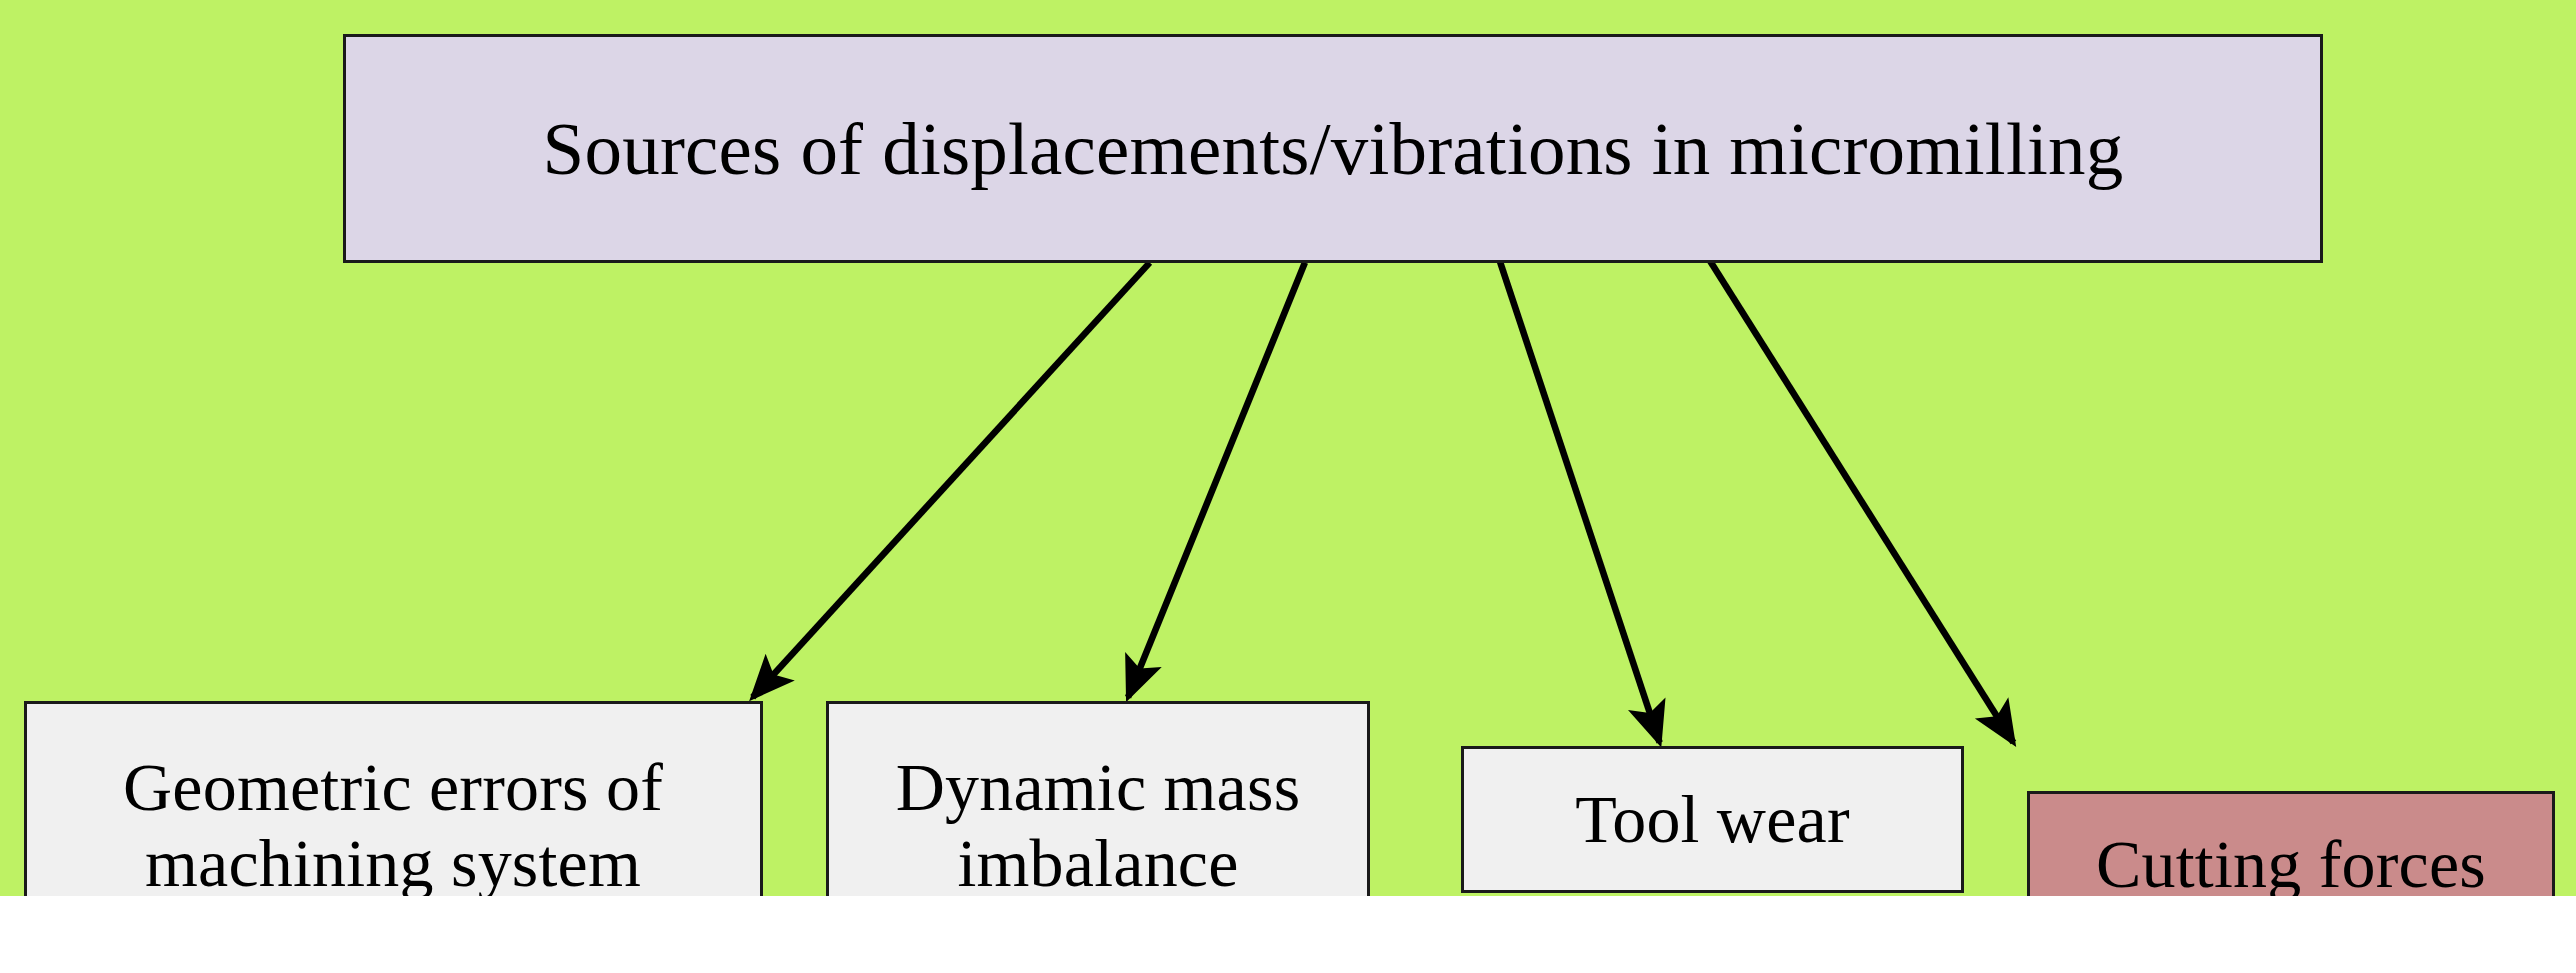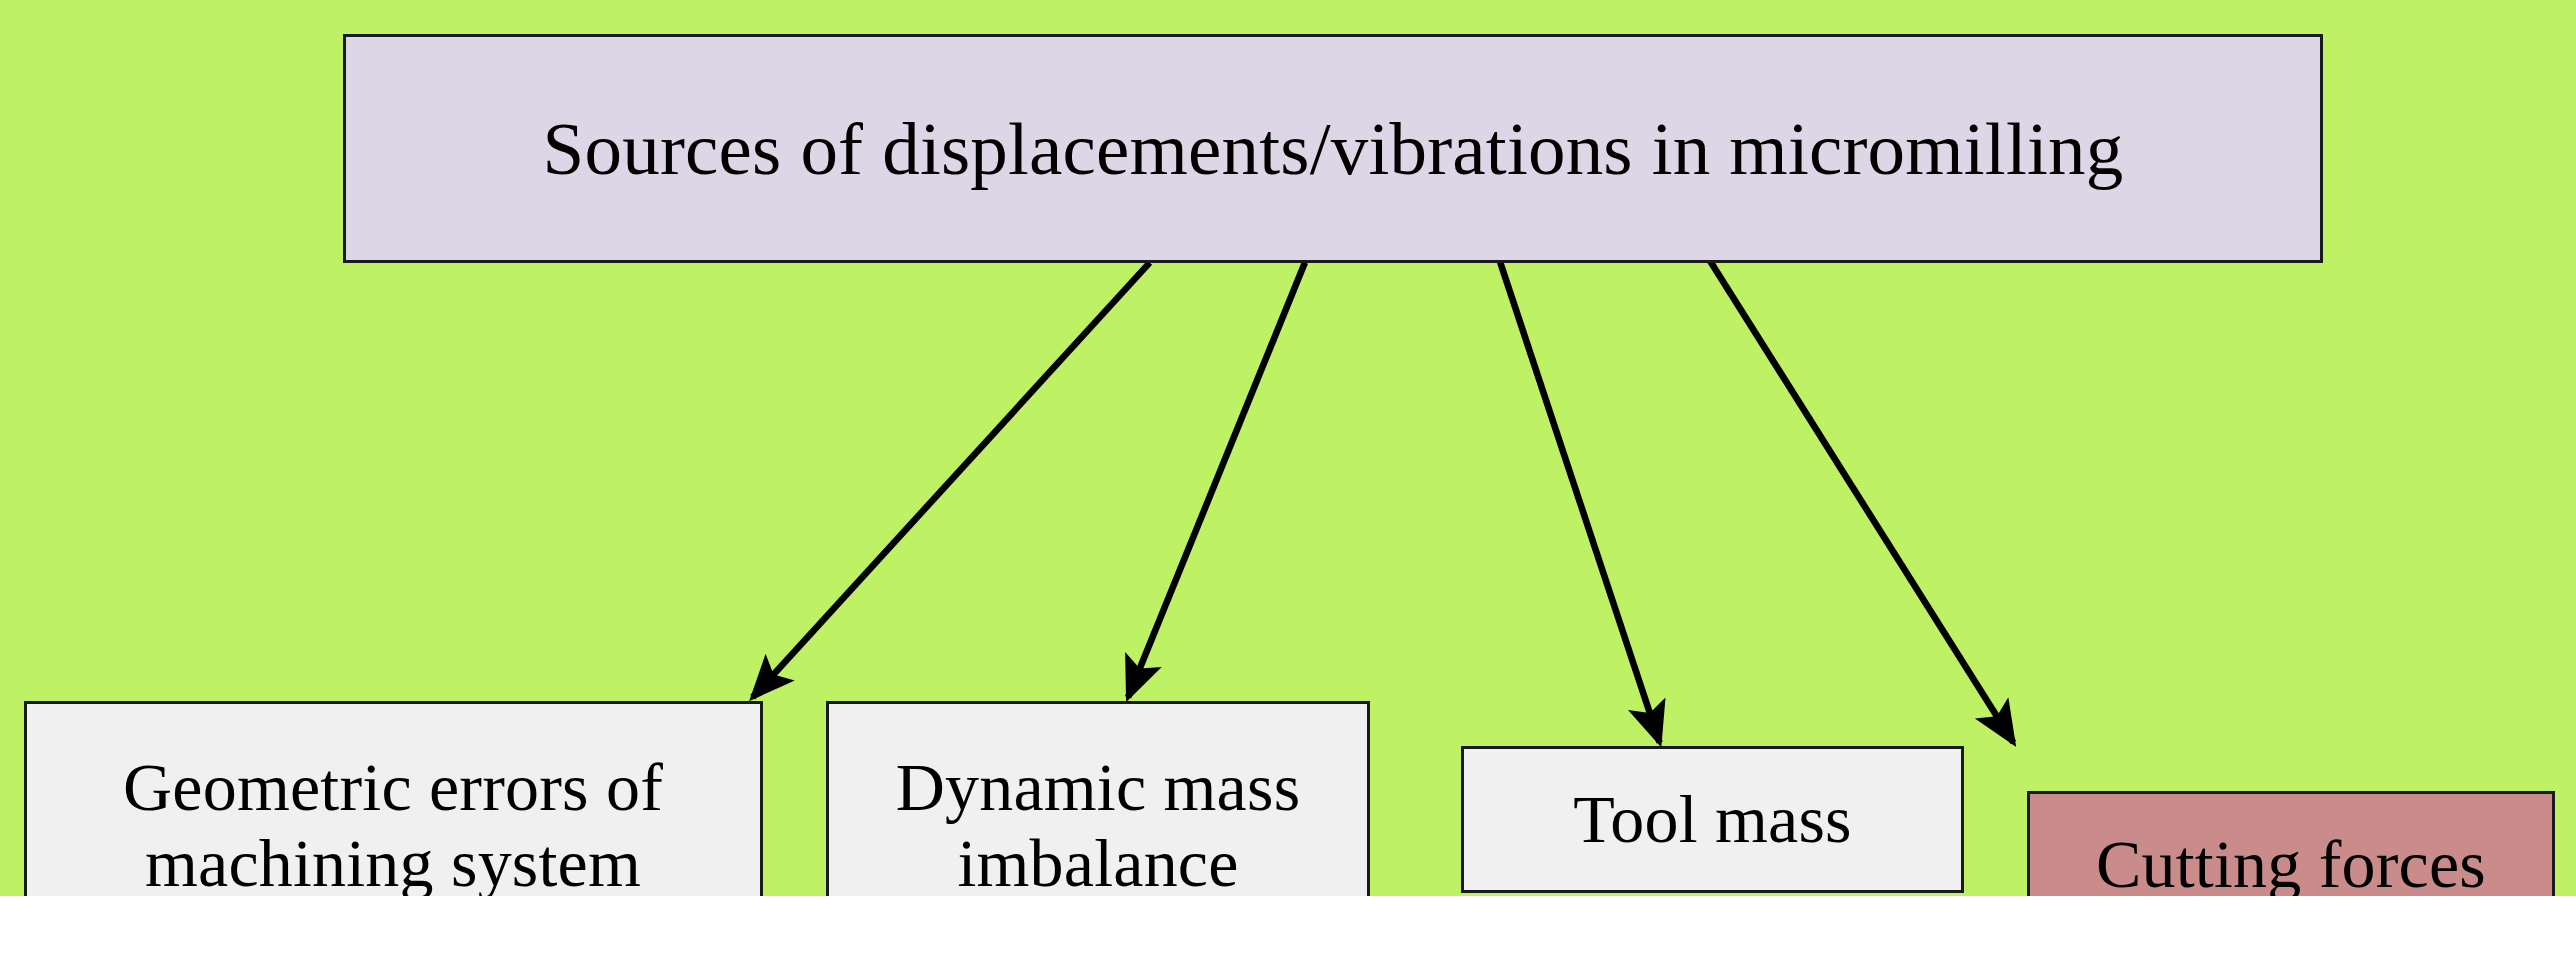--- a/index.html
+++ b/index.html
@@ -111,21 +111,21 @@
     <span class="node-label">Geometric errors of
 machining system</span>
   </div>
 
   <div class="node node-b">
     <span class="node-label">Dynamic mass
 imbalance</span>
   </div>
 
   <div class="node node-c">
-    <span class="node-label">Tool mass</span>
+    <span class="node-label">Tool wear</span>
   </div>
 
   <div class="node node-d">
     <span class="node-label">Cutting forces</span>
   </div>
 
 </div>
 
 
 </body></html>

